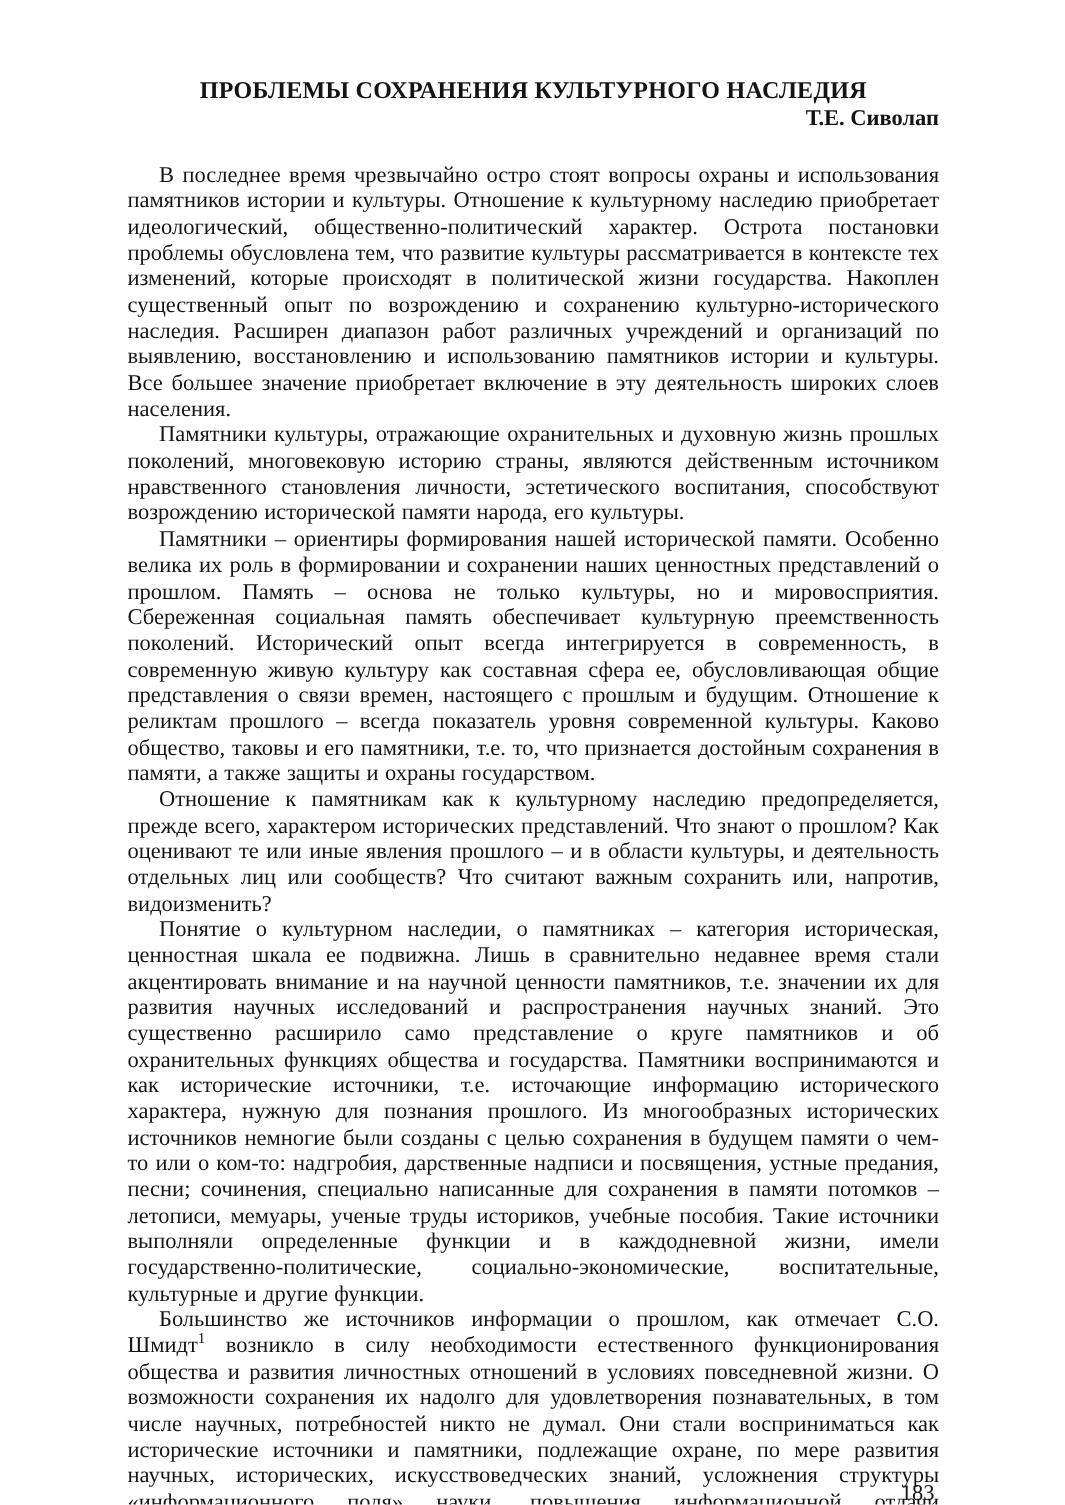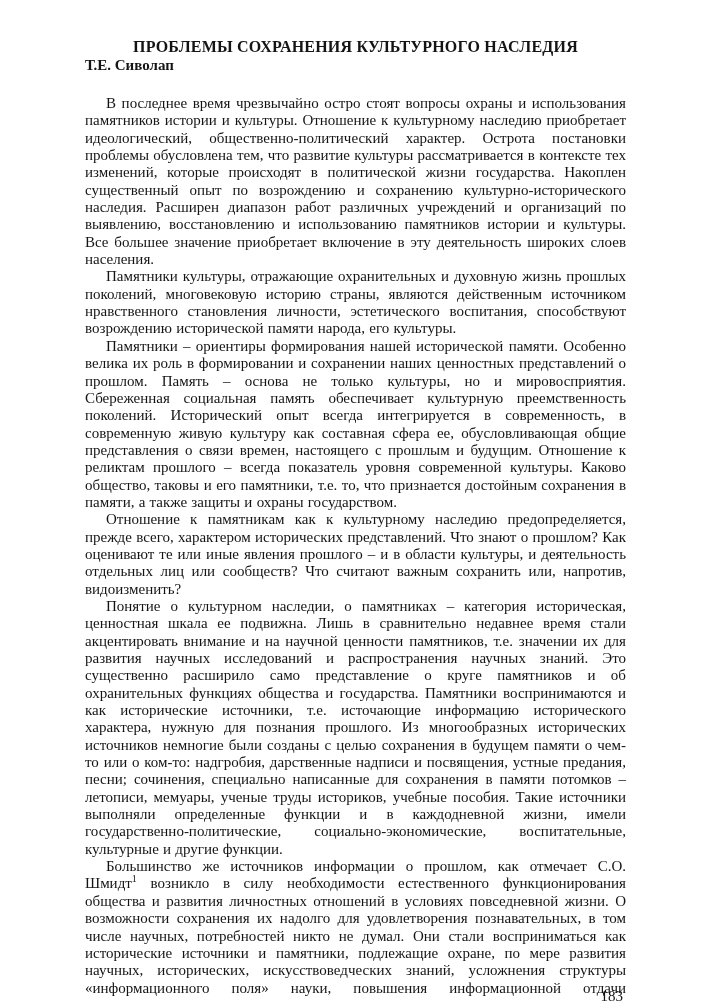--- a/index.html
+++ b/index.html
@@ -14,33 +14,33 @@
     font-family: "Liberation Serif", "DejaVu Serif", serif;
     color: #141414;
     overflow: hidden;
   }
   .page {
     position: relative;
     width: 710px;
     height: 1003px;
     background: #ffffff;
     box-sizing: border-box;
-    padding-top: 38px;
+    padding-top: 52px;
   }
   .title {
     margin: 0 84px 0 85px;
     text-align: center;
     font-size: 16px;
     font-weight: bold;
     line-height: 18px;
     letter-spacing: 0.2px;
   }
   .author {
     margin: 1px 84px 0 85px;
-    text-align: left;
+    text-align: right;
     font-size: 15px;
     font-weight: bold;
     line-height: 17px;
   }
   .content {
     margin: 21px 84px 0 85px;
   }
   .content p {
     margin: 0;
     text-align: justify;

